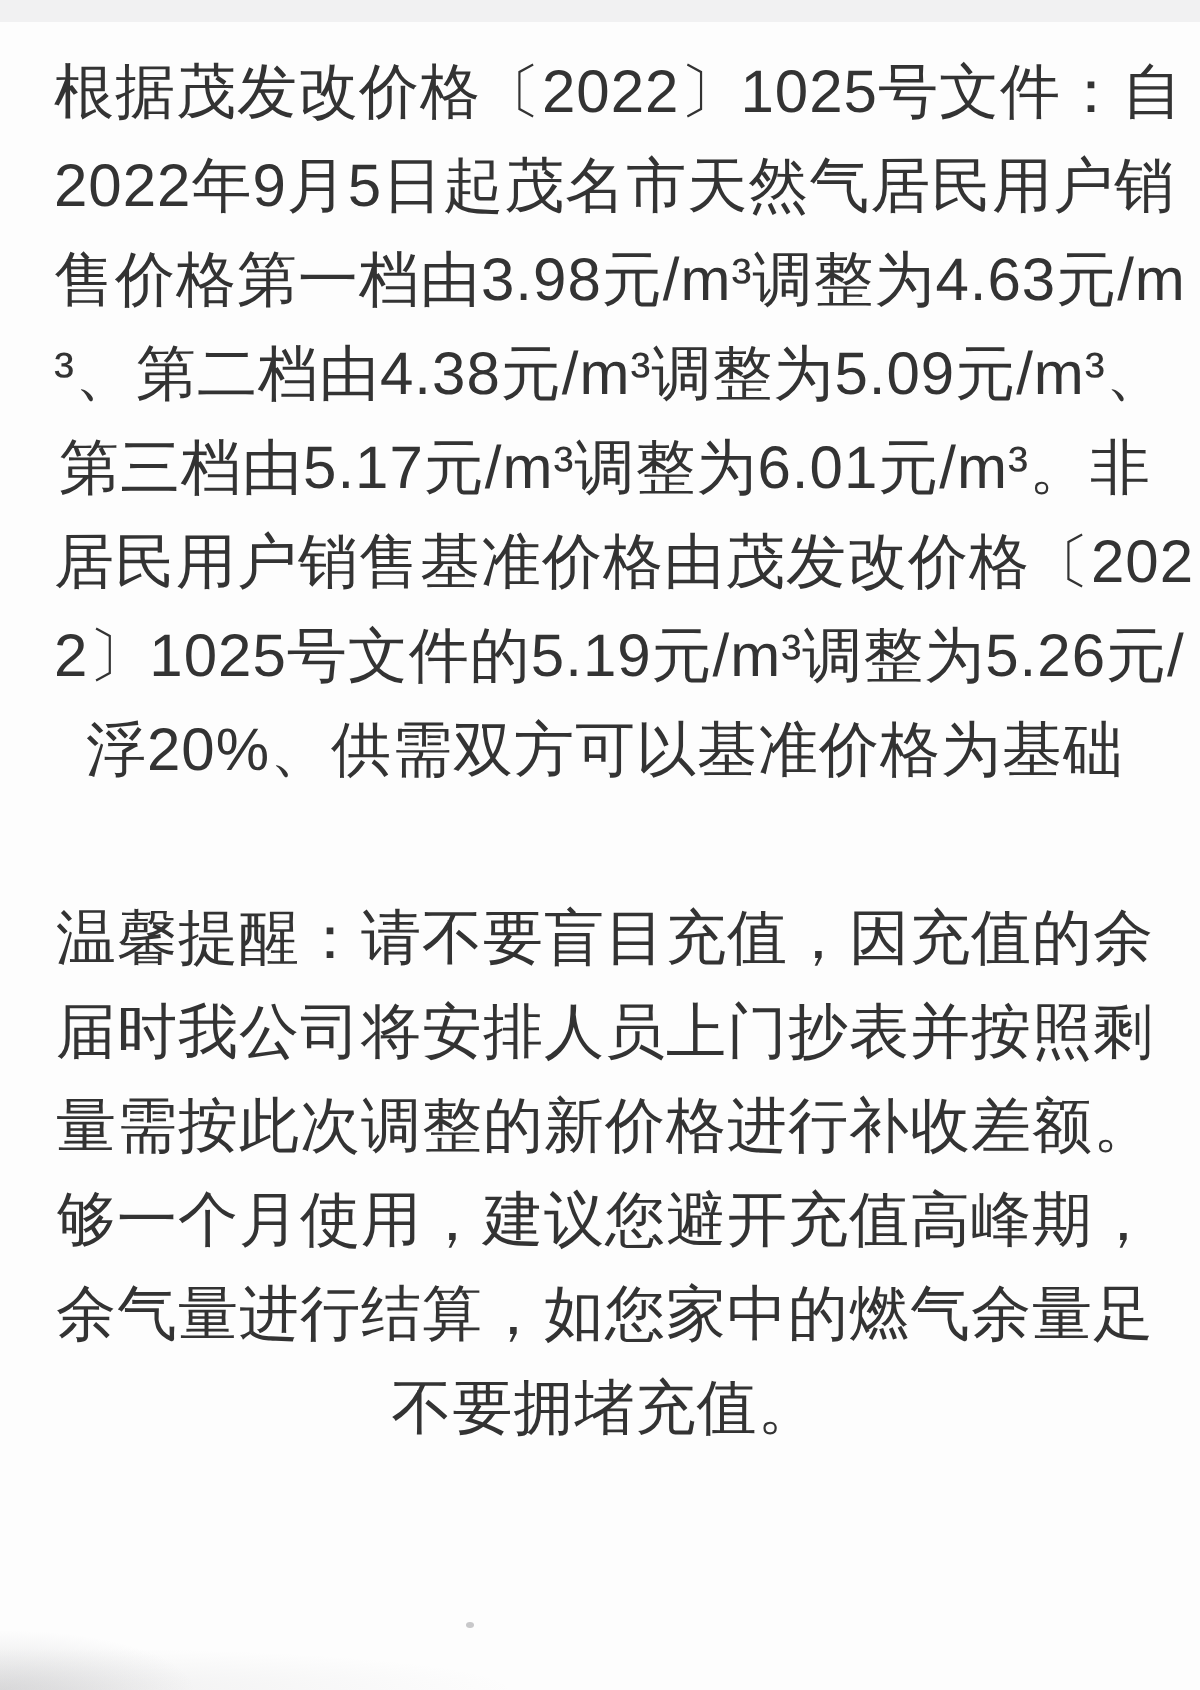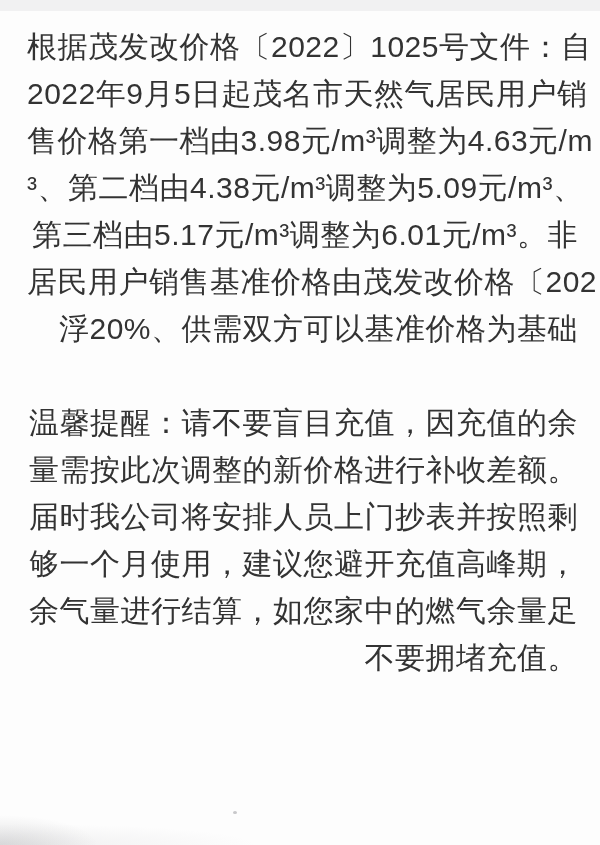--- a/index.html
+++ b/index.html
@@ -31,21 +31,21 @@
   .content {
     position: absolute;
     top: 11px;
     left: 0;
     width: 100%;
     padding: 12px 22px 0 27px;
     color: var(--text);
     font-size: 30px;
     line-height: 47px;
     letter-spacing: 0.5px;
-    text-align: right;
+    text-align: center;
     word-break: break-all;
   }
   .paragraph { display: block; }
   .para-gap { margin-top: 47px; }
   .line {
     display: block;
     white-space: pre;
     height: 47px;
   }
   .corner-shadow {
@@ -74,26 +74,27 @@
 <div class="page">
   <div class="top-band"></div>
   <div class="content">
     <div class="paragraph">
         <div class="line">根据茂发改价格〔2022〕1025号文件：自</div>
         <div class="line">2022年9月5日起茂名市天然气居民用户销</div>
         <div class="line">售价格第一档由3.98元/m³调整为4.63元/m</div>
         <div class="line">³、第二档由4.38元/m³调整为5.09元/m³、</div>
         <div class="line">第三档由5.17元/m³调整为6.01元/m³。非</div>
         <div class="line">居民用户销售基准价格由茂发改价格〔202</div>
+        <div class="line">2〕1025号文件的5.19元/m³调整为5.26元/</div>
         <div class="line">浮20%、供需双方可以基准价格为基础</div>
       </div>
     <div class="paragraph para-gap">
         <div class="line">温馨提醒：请不要盲目充值，因充值的余</div>
+        <div class="line">届时我公司将安排人员上门抄表并按照剩</div>
         <div class="line">量需按此次调整的新价格进行补收差额。</div>
-        <div class="line">届时我公司将安排人员上门抄表并按照剩</div>
         <div class="line">够一个月使用，建议您避开充值高峰期，</div>
         <div class="line">余气量进行结算，如您家中的燃气余量足</div>
         <div class="line">不要拥堵充值。</div>
       </div>
   </div>
   <div class="corner-shadow"></div>
   <div class="speck"></div>
 </div>
 
 </body></html>

